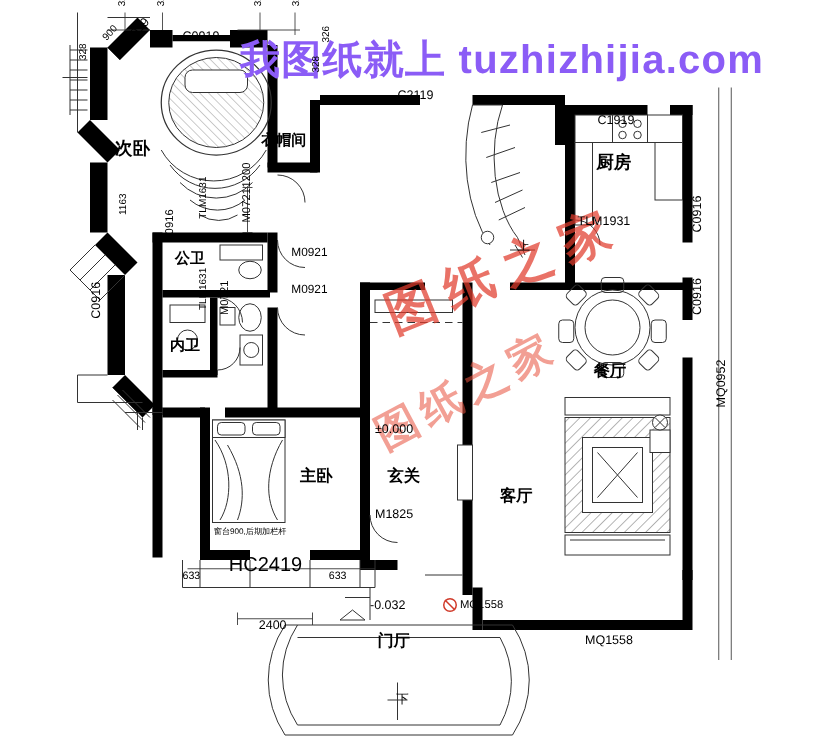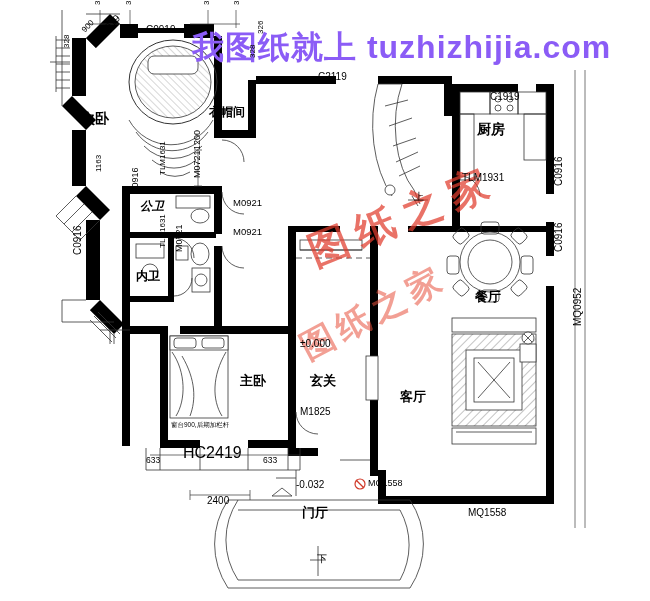--- a/index.html
+++ b/index.html
@@ -282,42 +282,42 @@
     <path d="M198,150 L198,186 M194,150 L202,150 M194,186 L202,186"></path>
   </g>
 </svg>
 
 <div id="text-layer">
 
   <div class="wm" id="wm-top">我图纸就上 tuzhizhijia.com</div>
   <div class="wm" id="wm-mid">图纸之家</div>
   <div class="wm" id="wm-low">图纸之家</div>
 
-  <div class="room-label" style="left:81px;  top:110px; font-size:14px;">次卧</div>
+  <div class="room-label" style="left:92px;  top:110px; font-size:14px;">次卧</div>
   <div class="room-label" style="left:209px; top:104px; font-size:12px;">衣帽间</div>
   <div class="room-label" style="left:477px; top:121px; font-size:14px;">厨房</div>
   <div class="room-label" style="left:475px; top:252px; font-size:13px;margin-top:36px;">餐厅</div>
-  <div class="room-label" style="left:140px; top:198px; font-size:12px;font-style:italic;">公卫</div>
+  <div class="room-label" style="left:140px; top:198px; font-size:12px;">公卫</div>
   <div class="room-label" style="left:136px; top:268px; font-size:12px;">内卫</div>
   <div class="room-label" style="left:240px; top:372px; font-size:13px;">主卧</div>
   <div class="room-label" style="left:310px; top:372px; font-size:13px;">玄关</div>
   <div class="room-label" style="left:400px; top:388px; font-size:13px;">客厅</div>
   <div class="room-label" style="left:302px; top:504px; font-size:13px;">门厅</div>
 
   <div class="dim-label" style="left:300px; top:338px; font-size:10px;text-align:center;">±0.000</div>
   <div class="dim-label" style="left:296px; top:479px; font-size:10px;">-0.032</div>
   <div class="dim-label" style="left:414px; top:190px; font-size:10px;">上</div>
   <div class="dim-label" style="left:317px; top:552px; font-size:10px;">下</div>
   <div class="dim-label" style="left:207px; top:495px; font-size:10px;">2400</div>
   <div class="dim-label" style="left:192px; top:150px; font-size:9px; transform:rotate(-90deg); transform-origin:left top;">1200</div>
   <div class="dim-label" style="left:171px; top:421px; font-size:6.5px;">窗台900,后期加栏杆</div>
 
   <div class="dim-label" style="left:146px; top:24px;  font-size:10px;">C0919</div>
   <div class="dim-label" style="left:318px; top:71px;  font-size:10px;">C2119</div>
-  <div class="dim-label" style="left:478px; top:91px;  font-size:10px;margin-left:12px;">C1919</div>
+  <div class="dim-label" style="left:478px; top:91px;  font-size:10px;">C1919</div>
   <div class="dim-label" style="left:553px; top:186px; font-size:10px; transform:rotate(-90deg); transform-origin:left top;">C0916</div>
   <div class="dim-label" style="left:553px; top:252px; font-size:10px; transform:rotate(-90deg); transform-origin:left top;">C0916</div>
   <div class="dim-label" style="left:572px; top:326px; font-size:10px; transform:rotate(-90deg); transform-origin:left top;">MQ0952</div>
   <div class="dim-label" style="left:72px;  top:90px;  font-size:10px; transform:rotate(-90deg); transform-origin:left top;">C0919</div>
   <div class="dim-label" style="left:72px;  top:255px; font-size:10px; transform:rotate(-90deg); transform-origin:left top;">C0916</div>
   <div class="dim-label" style="left:130px; top:194px; font-size:9px; transform:rotate(-90deg); transform-origin:left top;">C0916</div>
   <div class="dim-label" style="left:94px; top:34px; font-size:10px; transform:rotate(-47deg); transform-origin:left top;">C0919</div>
   <div class="dim-label" style="left:368px; top:478px; font-size:9px;">MQ1558</div>
   <div class="dim-label" style="left:468px; top:507px; font-size:10px;">MQ1558</div>
   <div class="dim-label" style="left:183px; top:444px; font-size:16px;">HC2419</div>

